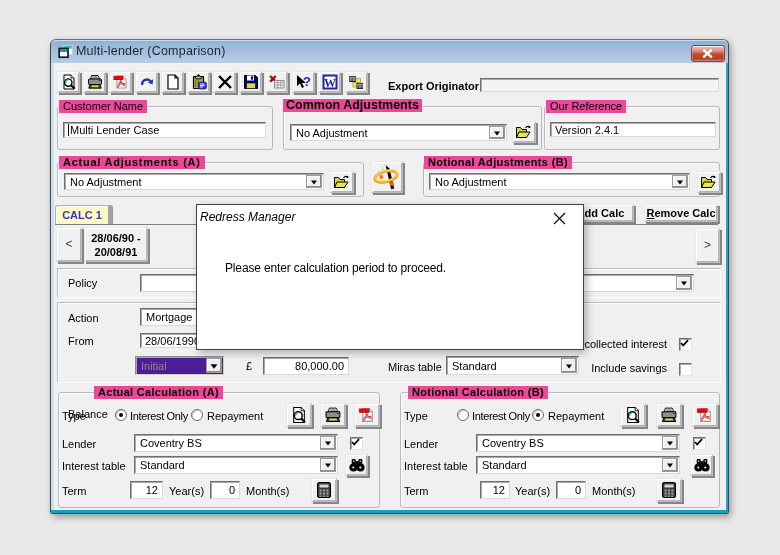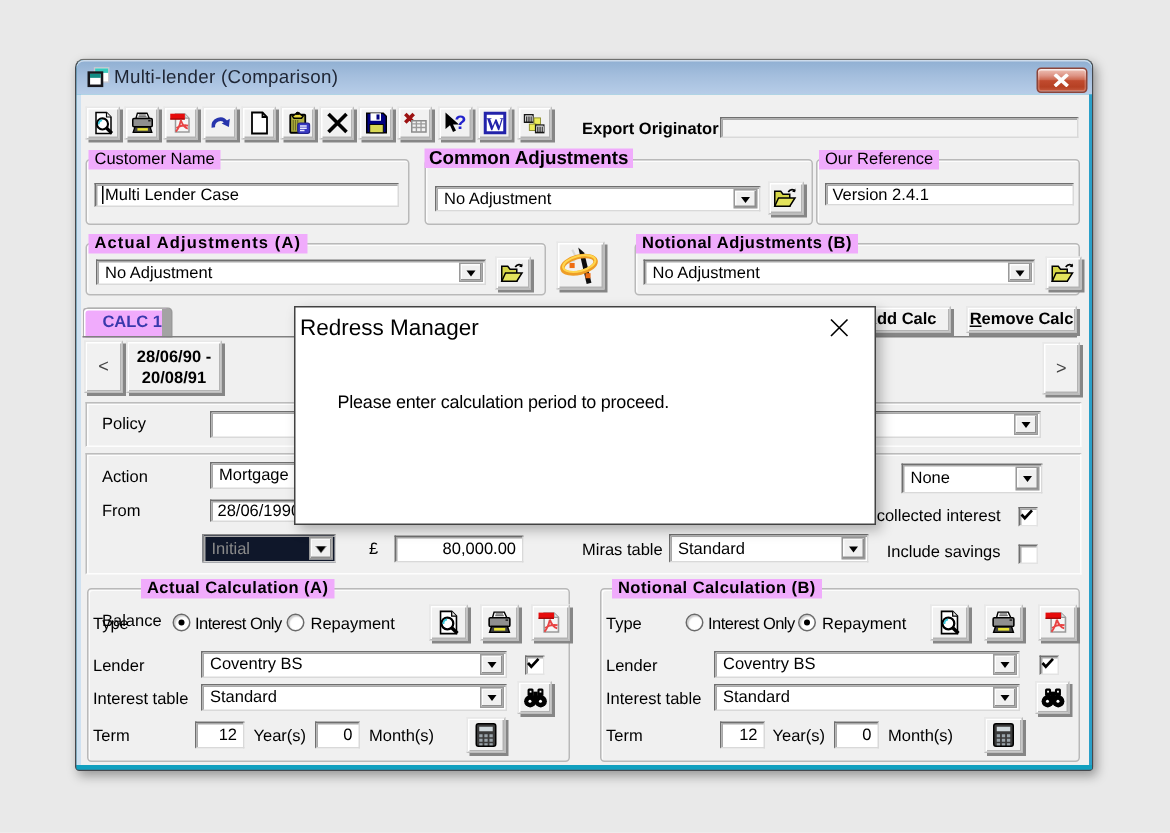--- a/index.html
+++ b/index.html
@@ -21,21 +21,21 @@
 #closebtn{position:absolute;right:3px;top:5px;width:32px;height:15px;border-radius:3px;
   border:1px solid #8c4439;
   background:linear-gradient(180deg,#efc4b9 0%,#dd9384 30%,#cd6a52 47%,#c04a2e 52%,#b64124 80%,#c65c41 100%);
   box-shadow:inset 0 1px 0 rgba(255,255,255,0.6), inset 0 0 0 1px rgba(255,255,255,0.22);}
 #closebtn svg{position:absolute;left:10px;top:3px;}
 
 .lbl{position:absolute;white-space:nowrap;}
 .tight{letter-spacing:-0.35px;}
 .b{font-weight:bold;}
 .grp{position:absolute;border:1px solid #b9b9b9;border-radius:3px;box-shadow:1px 1px 0 rgba(255,255,255,0.8) inset;}
-.glab{position:absolute;top:-7px;left:7px;background:#f0abfc;padding:0 4px;line-height:13px;white-space:nowrap;}
+.glab{position:absolute;top:-7px;left:7px;background:#ec4899;padding:0 4px;line-height:13px;white-space:nowrap;}
 .inp{position:absolute;background:#fff;border:1px solid #6f6f6f;border-right-color:#d9d9d9;border-bottom-color:#d9d9d9;
   box-shadow:inset 1px 1px 0 #a9a9a9;overflow:hidden;white-space:nowrap;}
 .inp .tx{position:absolute;left:4px;top:50%;transform:translateY(-50%);}
 .inp .txr{position:absolute;right:4px;top:50%;transform:translateY(-50%);}
 .combo{position:absolute;background:#fff;border:1px solid #6f6f6f;border-right-color:#d9d9d9;border-bottom-color:#d9d9d9;
   box-shadow:inset 1px 1px 0 #a9a9a9;overflow:hidden;white-space:nowrap;}
 .combo .tx{position:absolute;left:5px;top:50%;transform:translateY(-50%);}
 .drop{position:absolute;right:1px;top:1px;bottom:1px;width:14px;background:#f0f0f0;
   border:1px solid #9a9a9a;box-shadow:inset -1px -1px 0 #8f8f8f, inset 1px 1px 0 #fdfdfd;}
 .drop:after{content:"";position:absolute;left:50%;top:50%;transform:translate(-50%,-40%);
@@ -233,60 +233,56 @@
 </div>
 <div class="btn" style="left:697px;top:171px;width:22px;height:20px;">
       <svg width="17" height="15" viewBox="0 0 17 15">
   <path d="M1 13 L1 3 L5 3 L6.5 5 L11 5 L11 13 Z" fill="#d6d648" stroke="#000" stroke-width="1"></path>
   <path d="M1 13 L3.5 7.5 L14.5 7.5 L11 13 Z" fill="#e4e45c" stroke="#000" stroke-width="1"></path>
   <path d="M10 3.5 C11.5 1.5 13.5 1.5 14.5 3" fill="none" stroke="#000" stroke-width="1.2"></path>
   <path d="M14.8 1.2 L14.6 3.6 L12.6 3.4 Z" fill="#000"></path>
 </svg>
     </div>
 
-<div class="abs" style="left:55px;top:205px;width:52px;height:19px;background:#f0abfc;
-  border:1px solid #b0b0b0;border-right:6px solid #a3a3a3;border-bottom:none;border-radius:3px 3px 0 0;
+<div class="abs" style="left:55px;top:205px;width:52px;height:19px;background:#fef9c3;
+  border:1px solid #b0b0b0;border-right:4px solid #a3a3a3;border-bottom:none;border-radius:3px 3px 0 0;
   box-shadow:inset 1px 1px 0 #fff, 1px 0 0 #9a9a9a;
-  text-align:right;line-height:19px;color:#3939ac;font-weight:bold;">CALC 1</div>
+  text-align:center;line-height:19px;color:#3939ac;font-weight:bold;">CALC 1</div>
 <div class="abs" style="left:55px;top:224px;width:663px;height:0;border-top:1px solid #808080;"></div>
 <div class="btn" style="left:567px;top:204px;width:65px;height:16px;text-align:center;line-height:16px;font-weight:bold;">Add Calc</div>
 <div class="btn" style="left:644px;top:204px;width:72px;height:16px;text-align:center;line-height:16px;font-weight:bold;"><u>R</u>emove Calc</div>
 <div class="btn" style="left:56px;top:227px;width:24px;height:33px;text-align:center;line-height:33px;color:#444;font-size:12px;">&lt;</div>
 <div class="btn" style="left:84px;top:227px;width:62px;height:33px;font-weight:bold;text-align:center;">
   <div style="margin-top:3px;line-height:14px;">28/06/90 -<br>20/08/91</div>
     </div>
 <div class="btn" style="left:695px;top:228px;width:23px;height:33px;text-align:center;line-height:33px;color:#444;font-size:12px;">&gt;</div>
 
 <div class="panel" style="left:57px;top:268px;width:662px;height:28px;"></div>
 <div class="lbl" style="left:68px;top:277px;">Policy</div>
 <div class="combo" style="left:140px;top:274px;width:552px;height:16px;">
   <div class="drop"></div>
 </div>
 <div class="panel" style="left:57px;top:302px;width:662px;height:79px;"></div>
 <div class="lbl" style="left:68px;top:312px;">Action</div>
 <div class="combo" style="left:140px;top:308px;width:438px;height:16px;">
   <div class="tx">Mortgage Endowment</div>
       <div class="drop"></div>
 </div>
-<div class="combo" style="left:601px;top:309px;width:92px;height:18px;">
-  <div class="tx">None</div>
-      <div class="drop"></div>
-</div>
 <div class="lbl" style="left:68px;top:335px;">From</div>
 <div class="inp" style="left:140px;top:333px;width:200px;height:13px;">
   <div class="tx">28/06/1990</div>
 </div>
 <div class="lbl" style="right:113px;top:338px;">Include uncollected interest</div>
 <div class="cb" style="left:679px;top:338px;">
       <svg width="11" height="11" viewBox="0 0 11 11" style="position:absolute;left:-1px;top:-1px;">
   <path d="M2 5 L4.2 7.5 L9 2.2" stroke="#000" stroke-width="1.8" fill="none"></path>
       </svg>
     </div>
 <div class="lbl" style="left:68px;top:361px;margin-top:47px;">Balance</div>
-<div class="combo" style="left:135px;top:356px;width:87px;height:17px;background:#0f172a;border-color:#8a8a8a #cfcfcf #cfcfcf #8a8a8a;">
+<div class="combo" style="left:135px;top:356px;width:87px;height:17px;background:#4c1d95;border-color:#8a8a8a #cfcfcf #cfcfcf #8a8a8a;">
   <div class="tx" style="color:#8a8a8a;">Initial</div>
   <div class="drop">
         <span style="position:absolute;left:50%;top:50%;transform:translate(-50%,-40%);border:4px solid transparent;border-top:5px solid #8a8a8a;border-bottom:none;"></span>
       </div>
 </div>
 <div class="lbl" style="left:246px;top:360px;">£</div>
 <div class="inp" style="left:263px;top:357px;width:84px;height:16px;">
   <div class="txr">80,000.00</div>
 </div>
 <div class="lbl" style="left:372px;top:361px;padding-left:16px;">Miras table</div>
@@ -480,20 +476,20 @@
           <rect x="9.8" y="11" width="2.2" height="2"></rect>
   <rect x="3" y="14" width="2.2" height="1.4"></rect>
           <rect x="6.4" y="14" width="2.2" height="1.4"></rect>
           <rect x="9.8" y="14" width="2.2" height="1.4"></rect>
         </g>
 </svg>
     </div>
 
 <div class="abs" style="left:196px;top:204px;width:388px;height:146px;background:#fff;
   border:1px solid #424242;box-shadow:3px 3px 8px rgba(0,0,0,0.28);box-sizing:border-box;">
-  <div class="abs" style="left:3px;top:5px;font-size:15px;">Redress Manager</div>
+  <div class="abs" style="left:3px;top:5px;font-size:12px;font-style:italic;">Redress Manager</div>
   <svg class="abs" style="right:17px;top:7px;" width="13" height="13" viewBox="0 0 13 13">
     <path d="M1 1 L12 12 M12 1 L1 12" stroke="#000" stroke-width="1.1"></path>
   </svg>
   <div class="abs" style="left:28px;top:56px;font-size:12px;letter-spacing:-0.15px;">Please enter calculation period to proceed.</div>
 </div>
 
 </div>
 
 </body></html>

